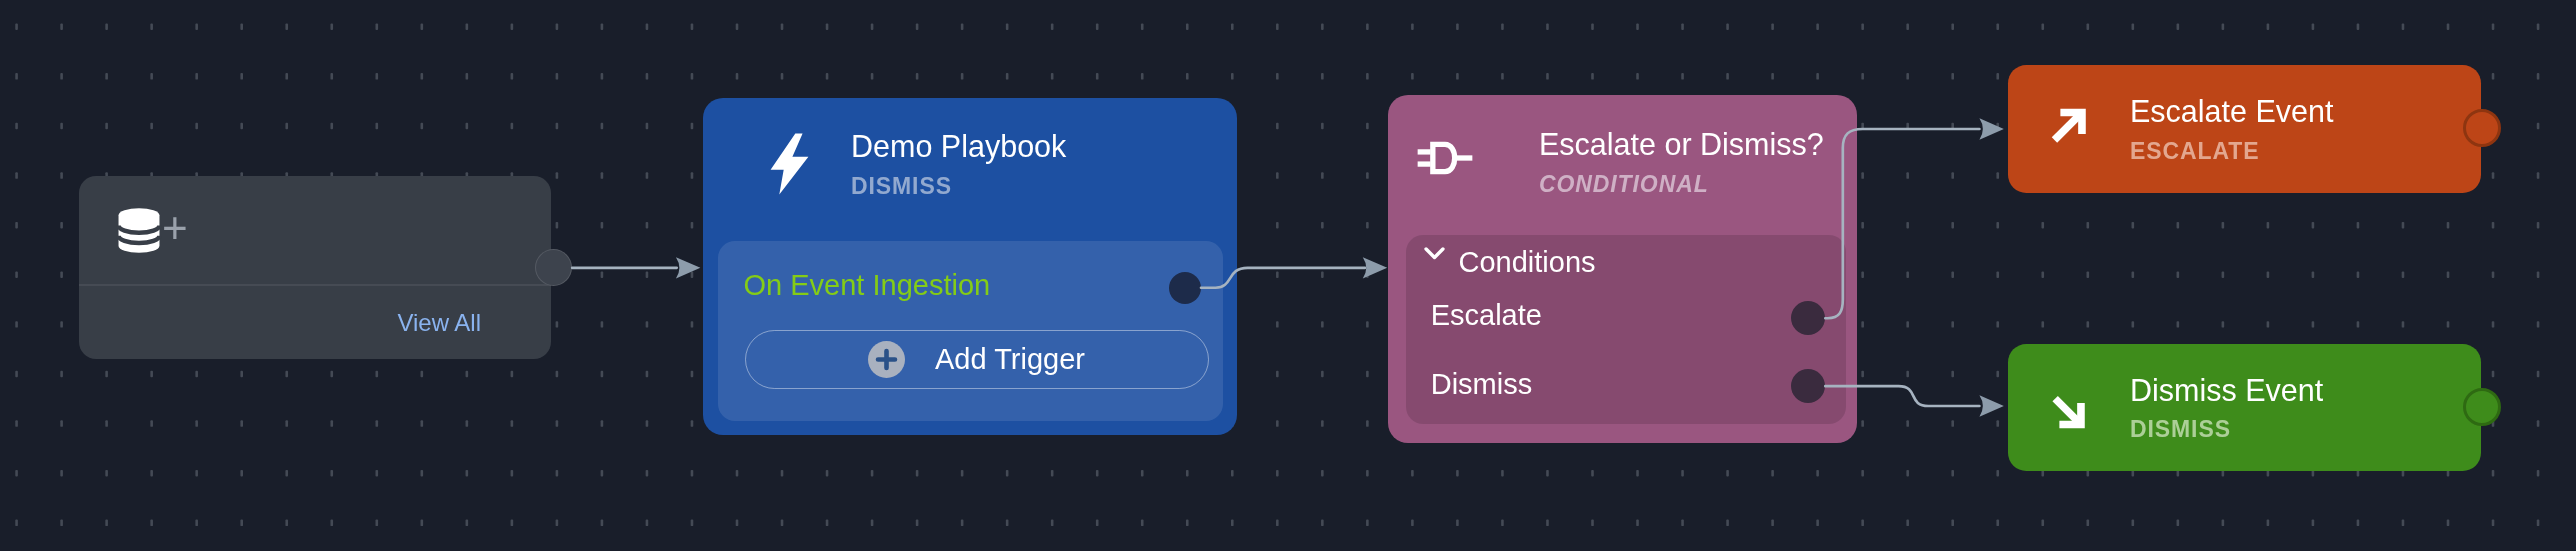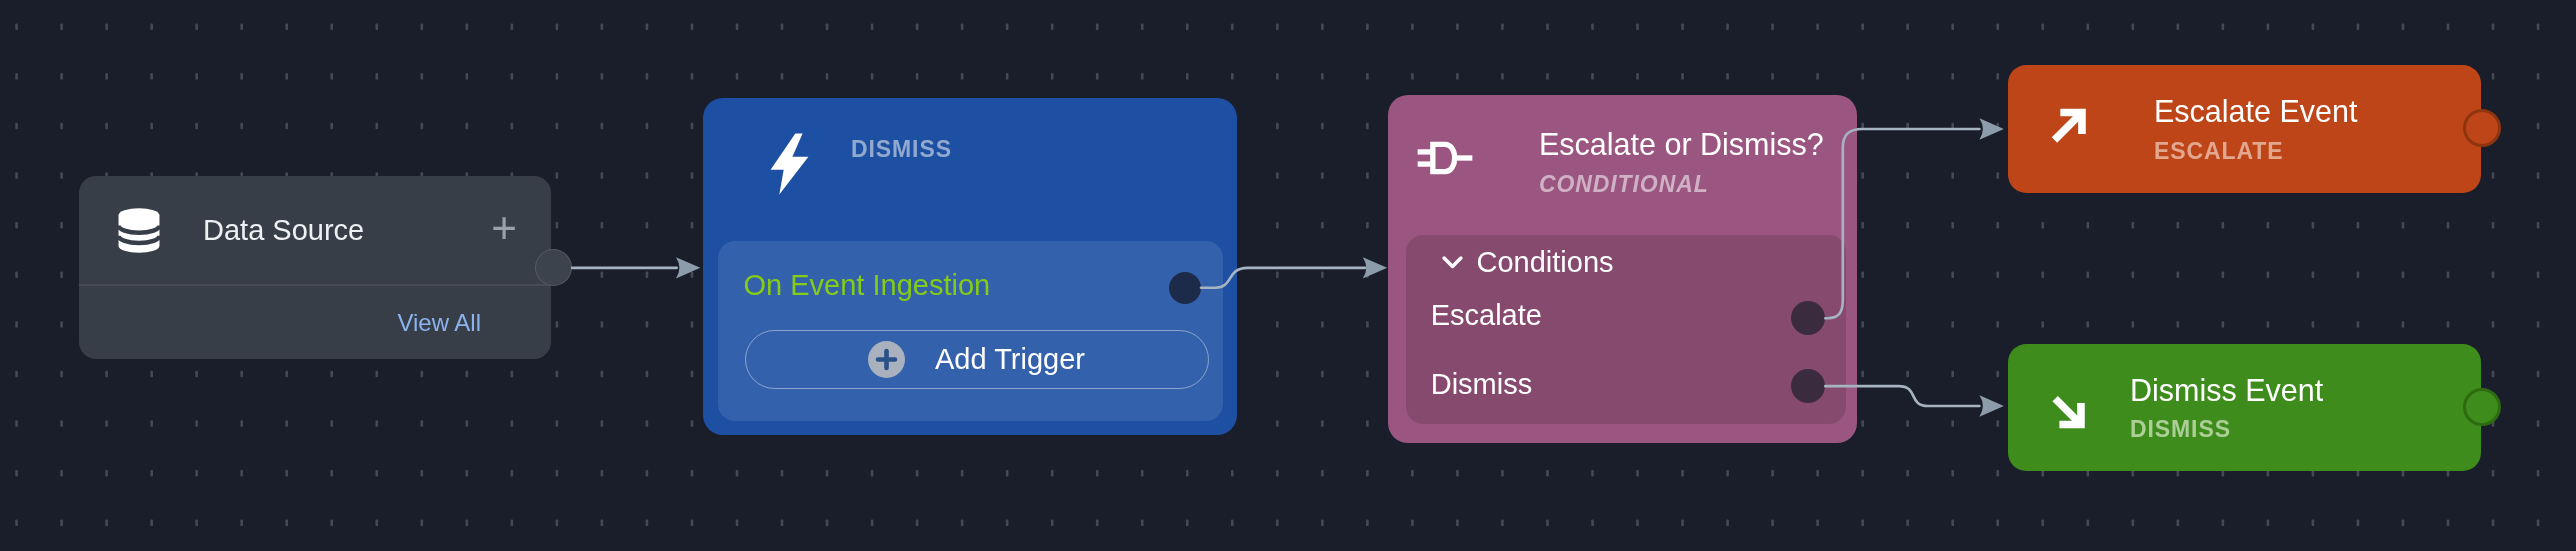--- a/index.html
+++ b/index.html
@@ -48,34 +48,34 @@
   .add-btn-label{font-size:29px;color:#fff;}
 
   
   .n-cond{left:1388px;top:95px;width:469px;height:348px;border-radius:20px;
           background:var(--node-conditional,#9a5680);}
   .n-cond .hdr-icon{left:28px;top:44px;}
   .n-cond .hdr-text{left:135px;top:31px;margin-left:16px;}
   .n-cond .hdr-sub{color:var(--conditional-sub,#cfb0c5);font-style:italic;}
   .cond-panel{position:absolute;left:18.3px;top:140px;width:440px;height:189px;border-radius:17px;
               background:rgba(0,0,0,0.13);}
-  .cond-head{position:absolute;left:35px;top:10.7px;display:flex;align-items:center;gap:12.2px;cursor:pointer;}
+  .cond-head{position:absolute;left:17px;top:10.7px;display:flex;gap:12.2px;cursor:pointer;}
   .cond-head-label{font-size:29px;color:#fff;}
   .branch-label{position:absolute;font-size:29px;color:#fff;left:24.4px;}
   .branch-0{top:64px;}
   .branch-1{top:133px;}
   .cond-port{width:34px;height:34px;background:var(--port-conditional,#3a2b3e);left:385px;}
   .cond-port-0{top:66px;}
   .cond-port-1{top:134px;}
 
   
   .n-esc{left:2008px;top:65px;width:473px;height:128px;border-radius:18.3px;
          background:var(--node-escalate,#bd4517);}
   .n-esc .hdr-icon{left:38px;top:38px;}
-  .n-esc .hdr-text{left:122px;top:28px;margin-left:24px;}
+  .n-esc .hdr-text{left:122px;top:28px;}
   .n-esc .hdr-sub{color:var(--escalate-sub,#e3a78f);}
   .esc-port{left:455px;top:44px;width:38px;height:38px;background:var(--node-escalate,#bd4517);
             border:3.8px solid #8e3510;}
   .n-dis{left:2008px;top:344px;width:473px;height:127px;border-radius:18.3px;
          background:var(--node-dismiss,#3e8c1b);}
   .n-dis .hdr-icon{left:37px;top:43px;}
   .n-dis .hdr-text{left:122px;top:27.5px;}
   .n-dis .hdr-sub{color:var(--dismiss-sub,#accf97);}
   .dis-port{left:455px;top:44px;width:38px;height:38px;background:var(--node-dismiss,#3e8c1b);
             border:3.8px solid #2e6a12;}
@@ -715,35 +715,35 @@
       <rect x="3323.3" y="680.8" width="3.4" height="8.5" rx="1.2" class="grid-dash"></rect>
     </svg>
 
   <div class="node n-ds">
     <div class="ds-top">
       <svg width="46" height="47" viewBox="0 0 60 62" class="hdr-icon-inline" style="position:static">
         <path d="M3 11 A27 9.5 0 0 1 57 11 V51 A27 9.5 0 0 1 3 51 Z" fill="#ffffff"></path>
         <path d="M3 24.5 A27 9.5 0 0 0 57 24.5" stroke="#383e47" stroke-width="6" fill="none"></path>
         <path d="M3 38 A27 9.5 0 0 0 57 38" stroke="#383e47" stroke-width="6" fill="none"></path>
       </svg>
-      <span class="ds-title">Data Source</span>
       <span class="ds-plus">+</span>
     </div>
     <div class="ds-divider"></div>
     <div class="ds-bottom">
       <span class="view-all">View All</span>
     </div>
     <span class="port ds-port"></span>
   </div>
 
   <div class="node n-trig">
     <svg class="hdr-icon" width="53" height="64" viewBox="0 0 36 44">
       <path d="M22 1 L5 26 H14 L11 43 L31 17 H20 L27 1 Z" fill="#ffffff"></path>
     </svg>
     <div class="hdr-text">
+      <span class="hdr-title">Demo Playbook</span>
       <span class="hdr-sub">DISMISS</span>
     </div>
     <div class="trig-panel">
       <span class="trig-item">On Event Ingestion</span>
       <span class="port trig-port"></span>
       <div class="add-btn">
         <svg width="37" height="37" viewBox="0 0 48 48">
           <circle cx="24" cy="24" r="24" fill="#a9b1bf"></circle>
           <path d="M24 13 V35 M13 24 H35" stroke="#2a5188" stroke-width="6" stroke-linecap="round"></path>
         </svg>

